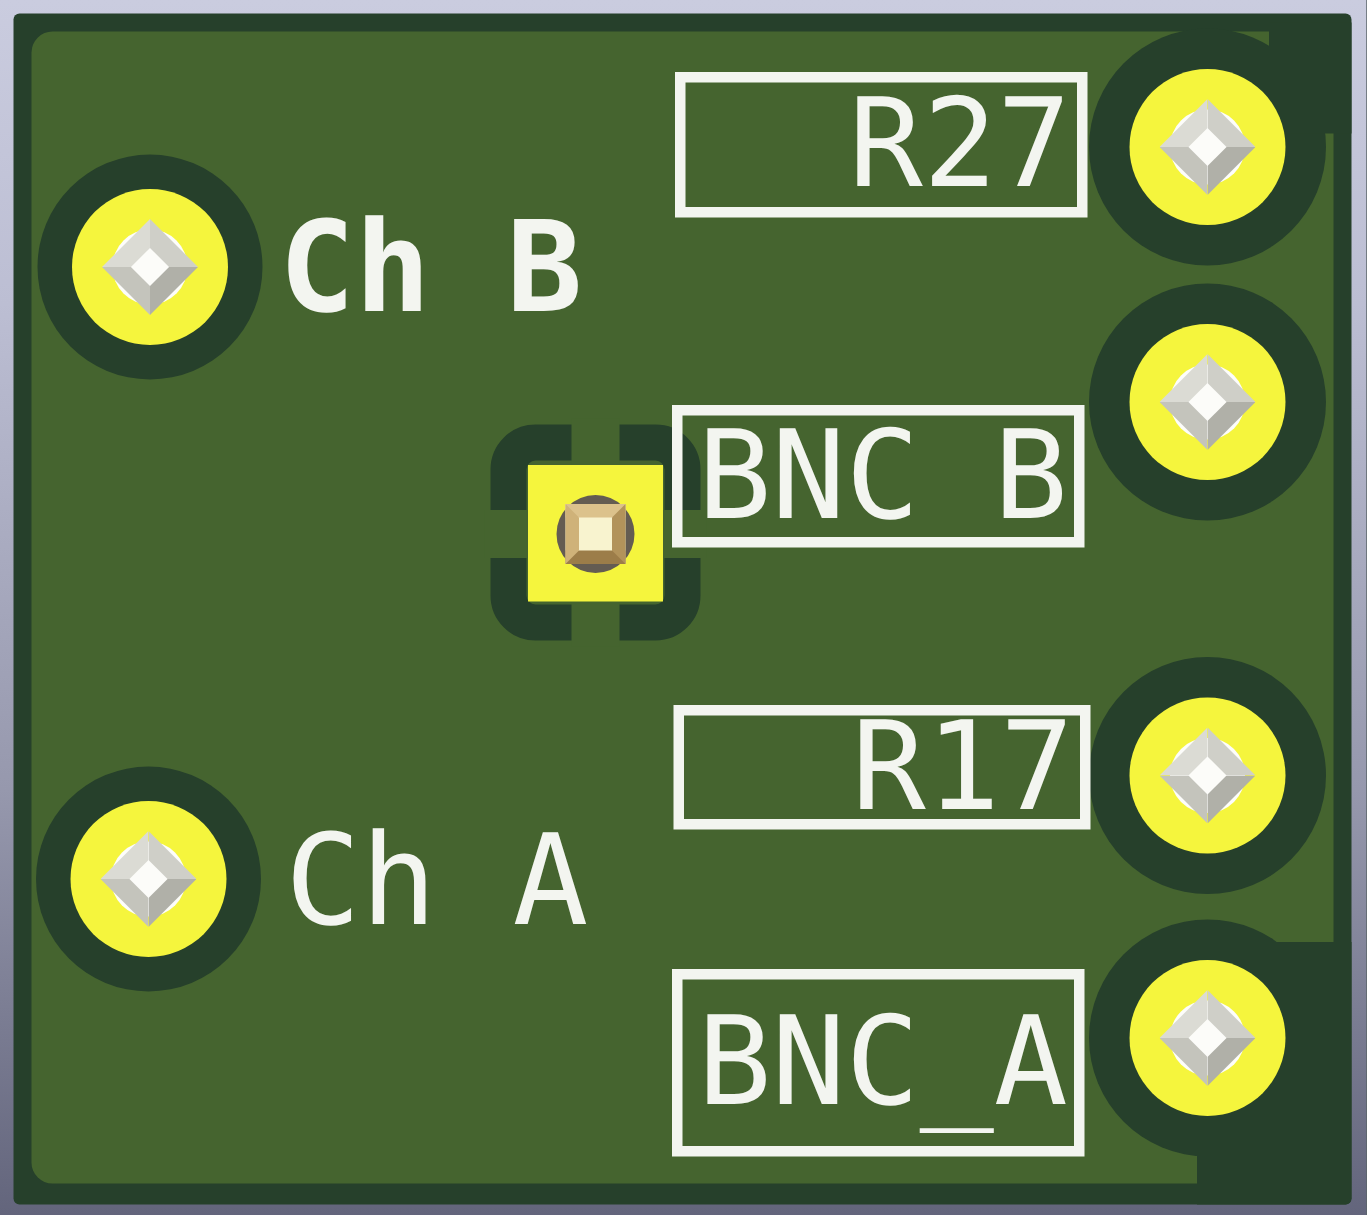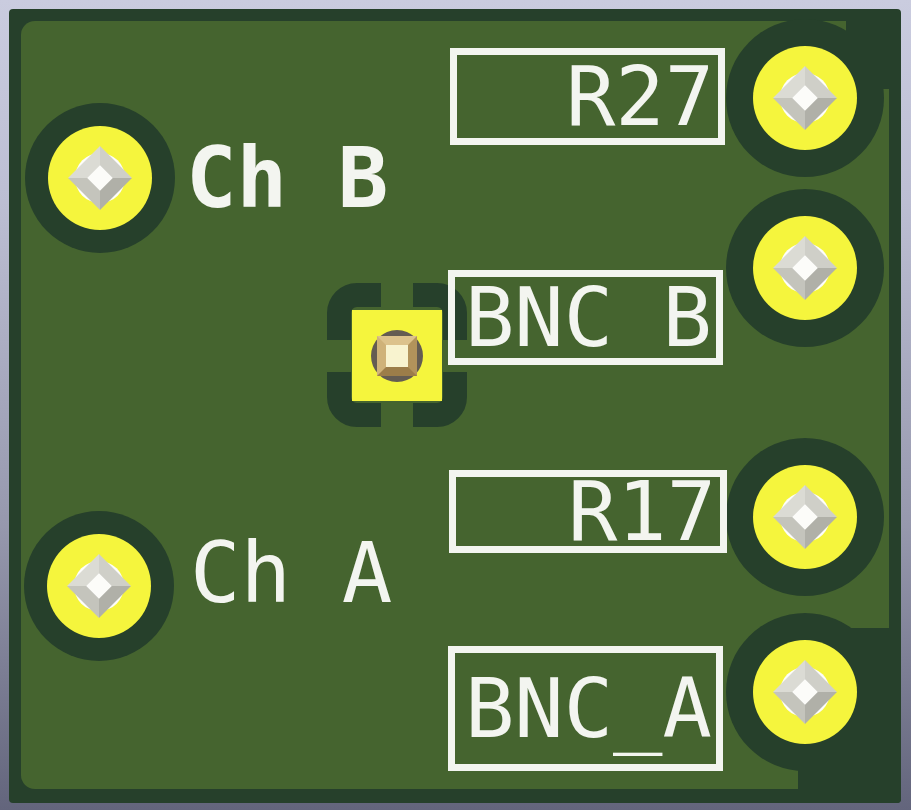--- a/index.html
+++ b/index.html
@@ -131,21 +131,21 @@
     <div class="abs pin">
       <div class="abs f f-nw"></div>
         <div class="abs f f-ne"></div>
       <div class="abs f f-sw"></div>
         <div class="abs f f-se"></div>
       <div class="abs pin-tip"></div>
     </div>
   </div>
 
   <div class="abs silk silk-label" style="left:186px;top:134px;font-weight:bold;">Ch B</div>
-  <div class="abs silk silk-label" style="left:190px;top:529px;">Ch A</div>
+  <div class="abs silk silk-label" style="left:190px;top:543px;">Ch A</div>
 
   <div class="abs silk ref-box align-r" style="left:450px;top:48px;width:275px;height:97px;">
     <span>R27</span>
   </div>
   <div class="abs silk ref-box align-l" style="left:448px;top:225px;width:275px;height:95px;margin-top:45px;">
     <span>BNC_B</span>
   </div>
   <div class="abs silk ref-box align-r" style="left:449px;top:470px;width:278px;height:83px;">
     <span>R17</span>
   </div>

